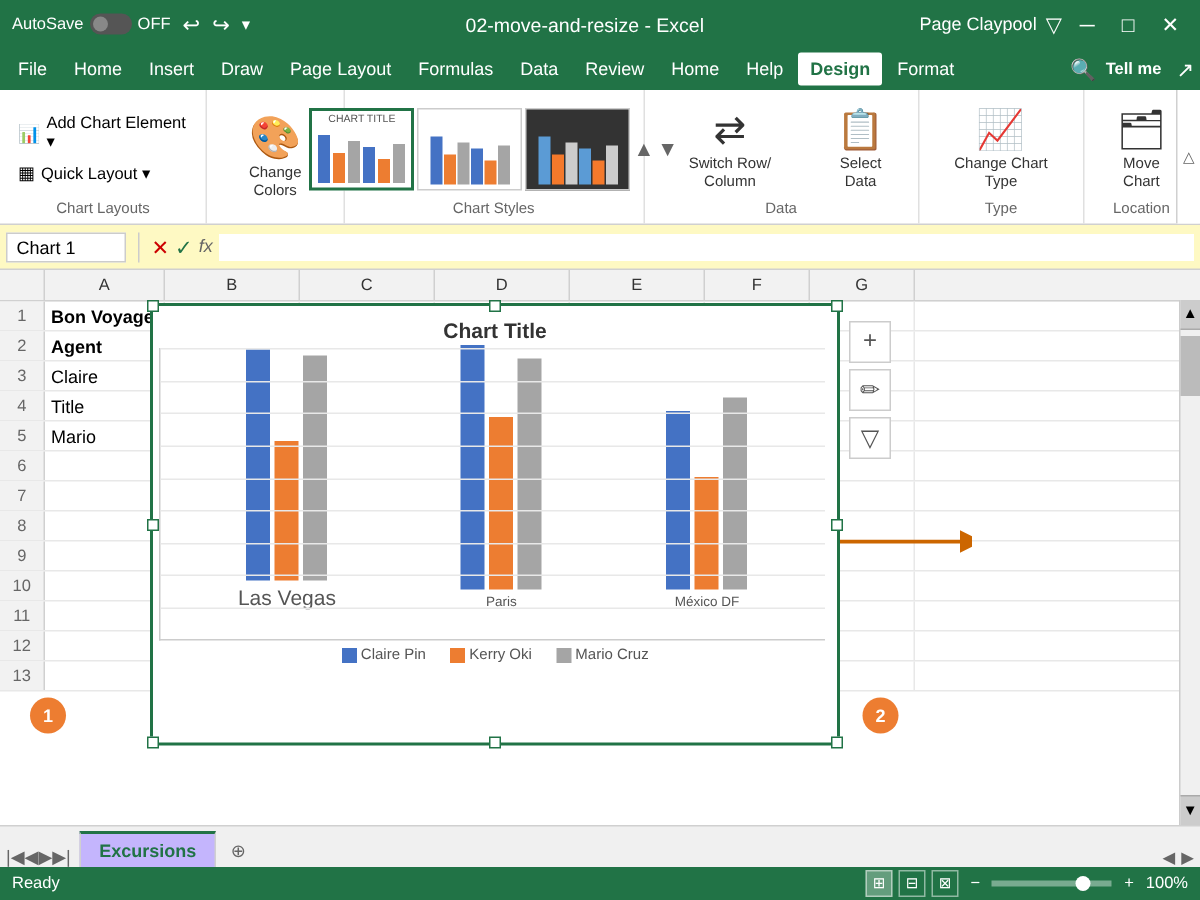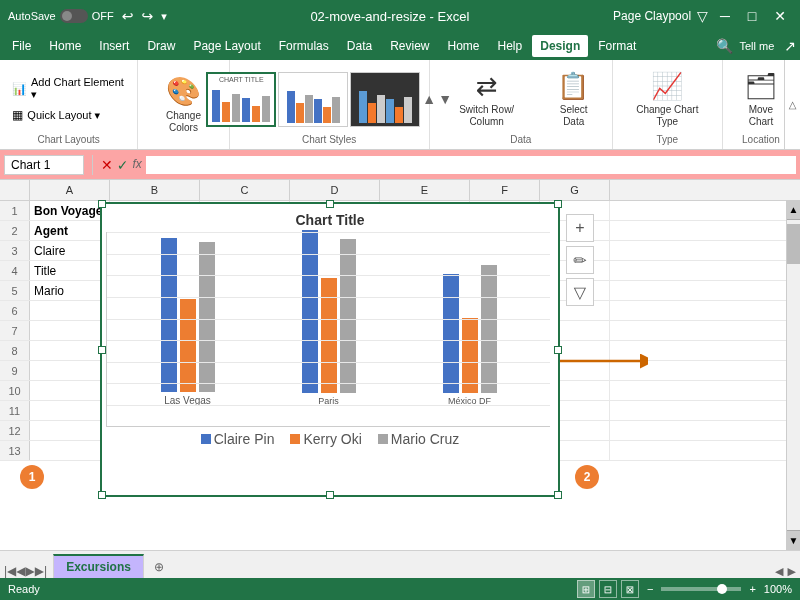--- a/index.html
+++ b/index.html
@@ -84,21 +84,21 @@
     }
     .ribbon-btn-text { font-size: 10px; text-align: center; line-height: 1.2; }
 
     
     .chart-layouts { min-width: 120px; }
     .layout-btn { display: flex; align-items: center; gap: 4px; cursor: pointer; padding: 2px 4px; border-radius: 2px; font-size: 11px; }
     .styles-arrow { cursor: pointer; font-size: 14px; color: #666; }
 
     
     .formula-bar {
-      background: #fca5a5;
+      background: #fef9c3;
       height: 30px;
       display: flex;
       align-items: center;
       border-bottom: 1px solid #d0d0d0;
       padding: 0 4px;
       gap: 4px;
     }
     .name-box {
       width: 80px;
       border: 1px solid #ccc;
@@ -187,21 +187,21 @@
       text-align: center;
       font-size: 14px;
       font-weight: bold;
       color: #333;
       padding: 8px 0 4px;
     }
     .chart-legend {
       display: flex;
       justify-content: center;
       gap: 16px;
-      font-size: 14px;
+      font-size: 10px;
       color: #555;
       padding: 4px 12px;
     }
     .legend-item { display: flex; align-items: center; gap: 3px; }
     .legend-dot { width: 10px; height: 10px; }
     .legend-dot.blue { background: #4472c4; }
     .legend-dot.orange { background: #ed7d31; }
     .legend-dot.gray { background: #a5a5a5; }
 
     
@@ -387,21 +387,21 @@
   <span class="menu-item">Page Layout</span>
   <span class="menu-item">Formulas</span>
   <span class="menu-item">Data</span>
   <span class="menu-item">Review</span>
   <span class="menu-item">Home</span>
   <span class="menu-item">Help</span>
   <span class="menu-item active">Design</span>
   <span class="menu-item">Format</span>
   <span style="flex:1;"></span>
   <span style="color:white;font-size:14px;">🔍</span>
-  <span style="color:white;font-size:11px;margin-left:4px;">Tell me</span>
+  <span style="color:white;font-size:11px;margin-left:4px;font-weight:bold;">Tell me</span>
   <span style="color:white;font-size:14px;margin-left:8px;">↗</span>
 </div>
 
 <div class="ribbon">
 
   <div class="ribbon-group chart-layouts">
     <div class="ribbon-group-content">
       <div style="display:flex;flex-direction:column;gap:3px;">
         <div class="layout-btn">
           <span style="font-size:12px;">📊</span>
@@ -693,21 +693,21 @@
         </div>
 
         <div style="display:flex;align-items:flex-end;height:calc(100% - 20px);justify-content:space-around;padding:0 10px;">
 
           <div style="display:flex;flex-direction:column;align-items:center;gap:0;">
             <div style="display:flex;align-items:flex-end;gap:3px;">
               <div style="width:16px;height:154px;background:#4472c4;"></div>
               <div style="width:16px;height:93px;background:#ed7d31;"></div>
               <div style="width:16px;height:150px;background:#a5a5a5;"></div>
             </div>
-            <div style="font-size:10px;color:#555;margin-top:3px;text-align:center;">Las Vegas</div>
+            <div style="font-size:14px;color:#555;margin-top:3px;text-align:center;">Las Vegas</div>
           </div>
 
           <div style="display:flex;flex-direction:column;align-items:center;">
             <div style="display:flex;align-items:flex-end;gap:3px;">
               <div style="width:16px;height:163px;background:#4472c4;"></div>
               <div style="width:16px;height:115px;background:#ed7d31;"></div>
               <div style="width:16px;height:154px;background:#a5a5a5;"></div>
             </div>
             <div style="font-size:9px;color:#555;margin-top:3px;text-align:center;">Paris</div>
           </div>

